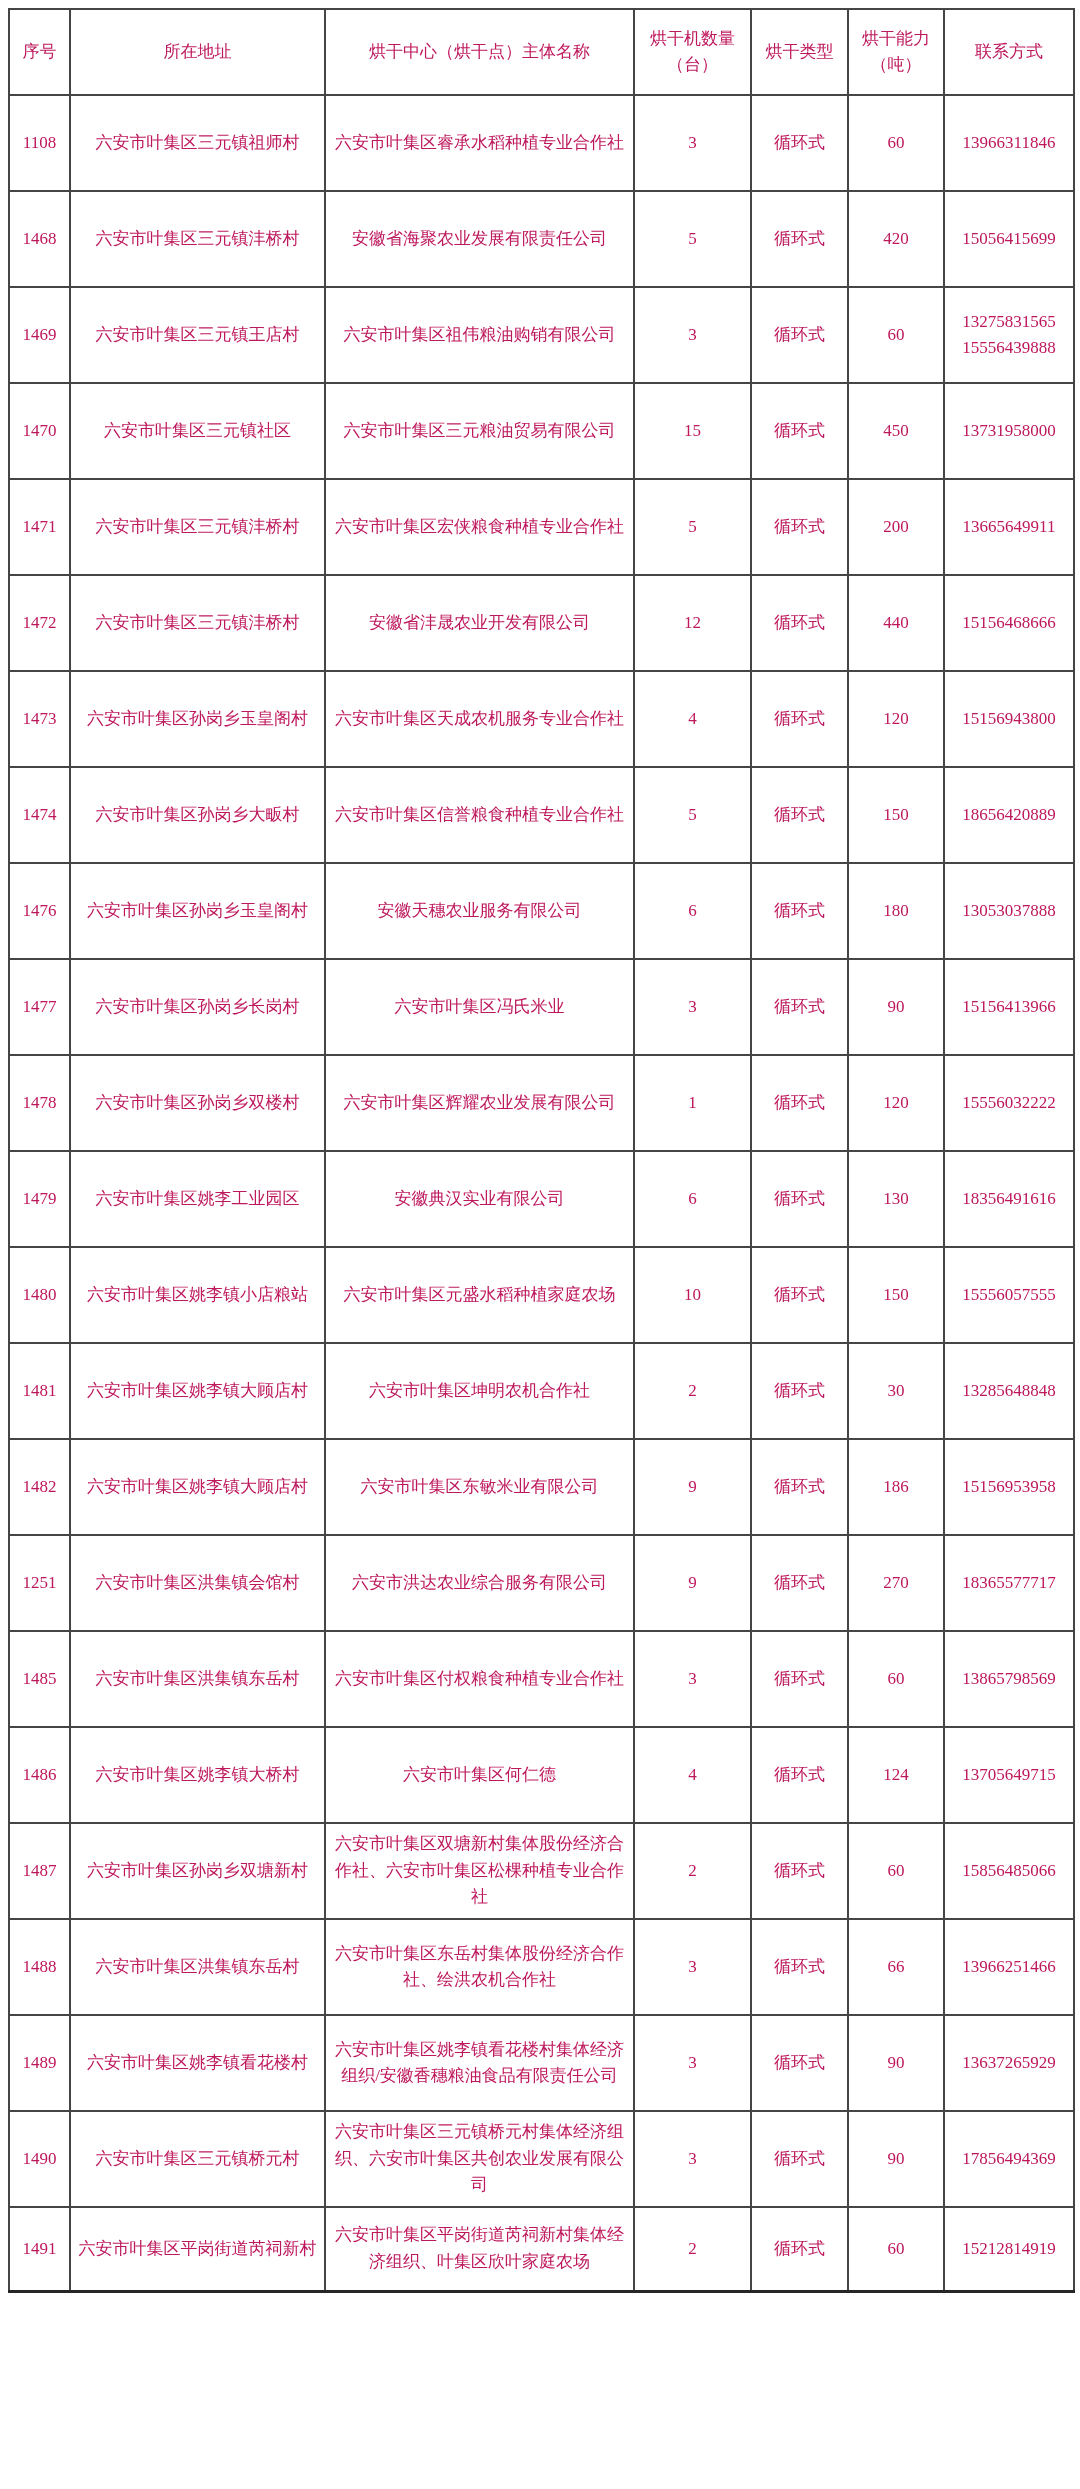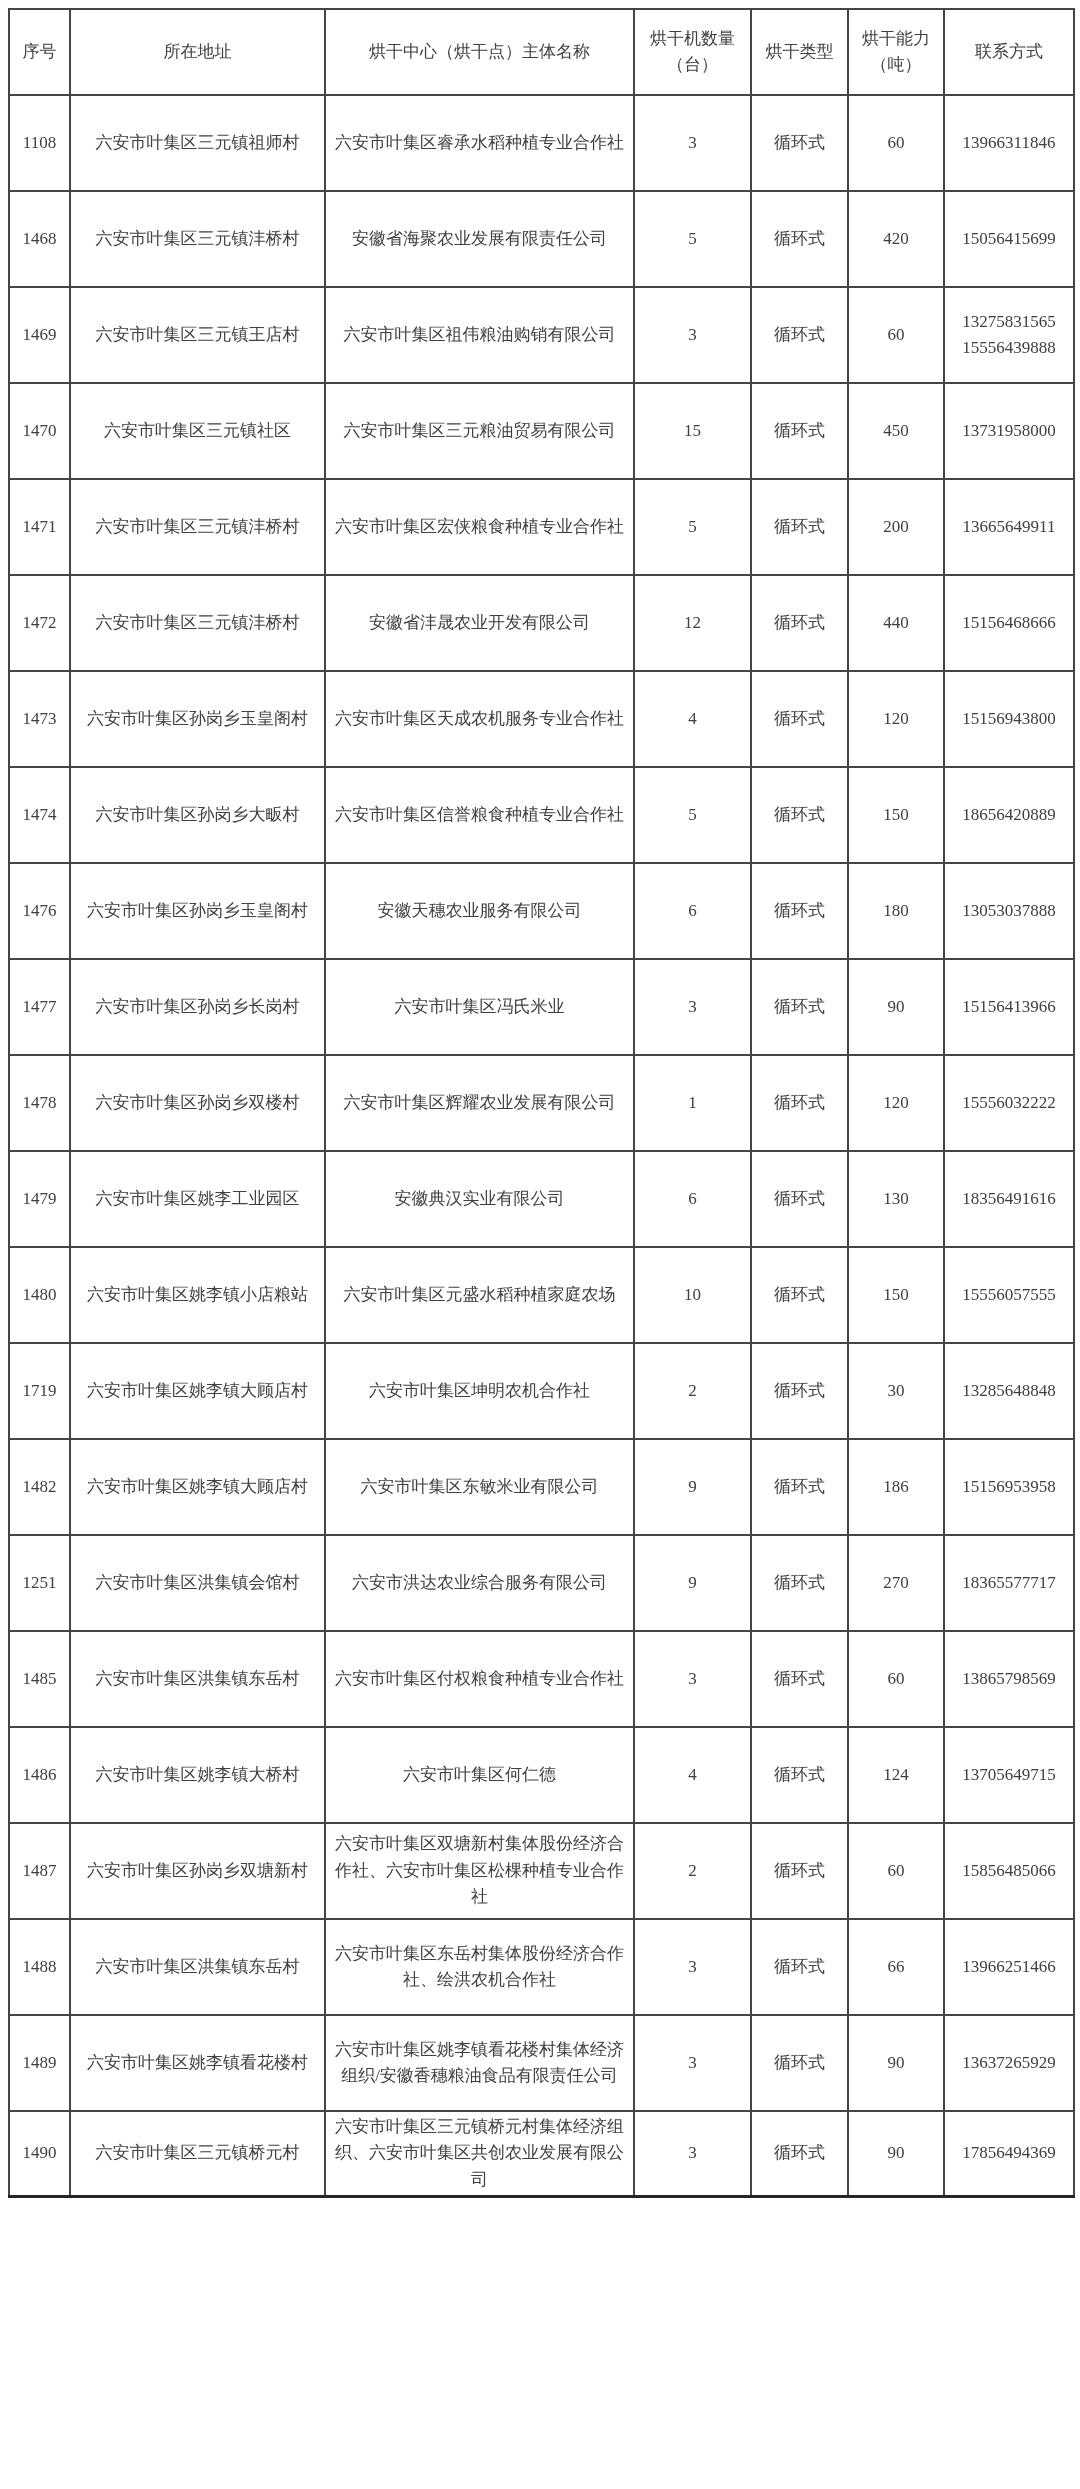--- a/index.html
+++ b/index.html
@@ -10,21 +10,21 @@
   .page {
     width: 1080px;
     background: #ffffff;
   }
   table.drying-table {
     border-collapse: collapse;
     table-layout: fixed;
     width: 1065px;
     margin: 8px 16px 0 8px;
     font-family: "Liberation Serif", "DejaVu Serif", serif;
-    color: #404040;
+    color: #be185d;
     border: 2px solid #262626;
     border-bottom-width: 3px;
   }
   table.drying-table th,
   table.drying-table td {
     border: 2px solid #454545;
     text-align: center;
     vertical-align: middle;
     font-size: 17px;
     font-weight: normal;
@@ -186,21 +186,21 @@
         <tr>
           <td>1480</td>
           <td>六安市叶集区姚李镇小店粮站</td>
           <td>六安市叶集区元盛水稻种植家庭农场</td>
           <td>10</td>
           <td>循环式</td>
           <td>150</td>
           <td>15556057555</td>
         </tr>
         <tr>
-          <td>1719</td>
+          <td>1481</td>
           <td>六安市叶集区姚李镇大顾店村</td>
           <td>六安市叶集区坤明农机合作社</td>
           <td>2</td>
           <td>循环式</td>
           <td>30</td>
           <td>13285648848</td>
         </tr>
         <tr>
           <td>1482</td>
           <td>六安市叶集区姚李镇大顾店村</td>
@@ -265,16 +265,25 @@
           <td>13637265929</td>
         </tr>
         <tr>
           <td>1490</td>
           <td>六安市叶集区三元镇桥元村</td>
           <td>六安市叶集区三元镇桥元村集体经济组织、六安市叶集区共创农业发展有限公司</td>
           <td>3</td>
           <td>循环式</td>
           <td>90</td>
           <td>17856494369</td>
+        </tr>
+        <tr>
+          <td>1491</td>
+          <td>六安市叶集区平岗街道芮祠新村</td>
+          <td>六安市叶集区平岗街道芮祠新村集体经济组织、叶集区欣叶家庭农场</td>
+          <td>2</td>
+          <td>循环式</td>
+          <td>60</td>
+          <td>15212814919</td>
         </tr>
       </tbody>
   </table>
 </div>
 
 </body></html>

